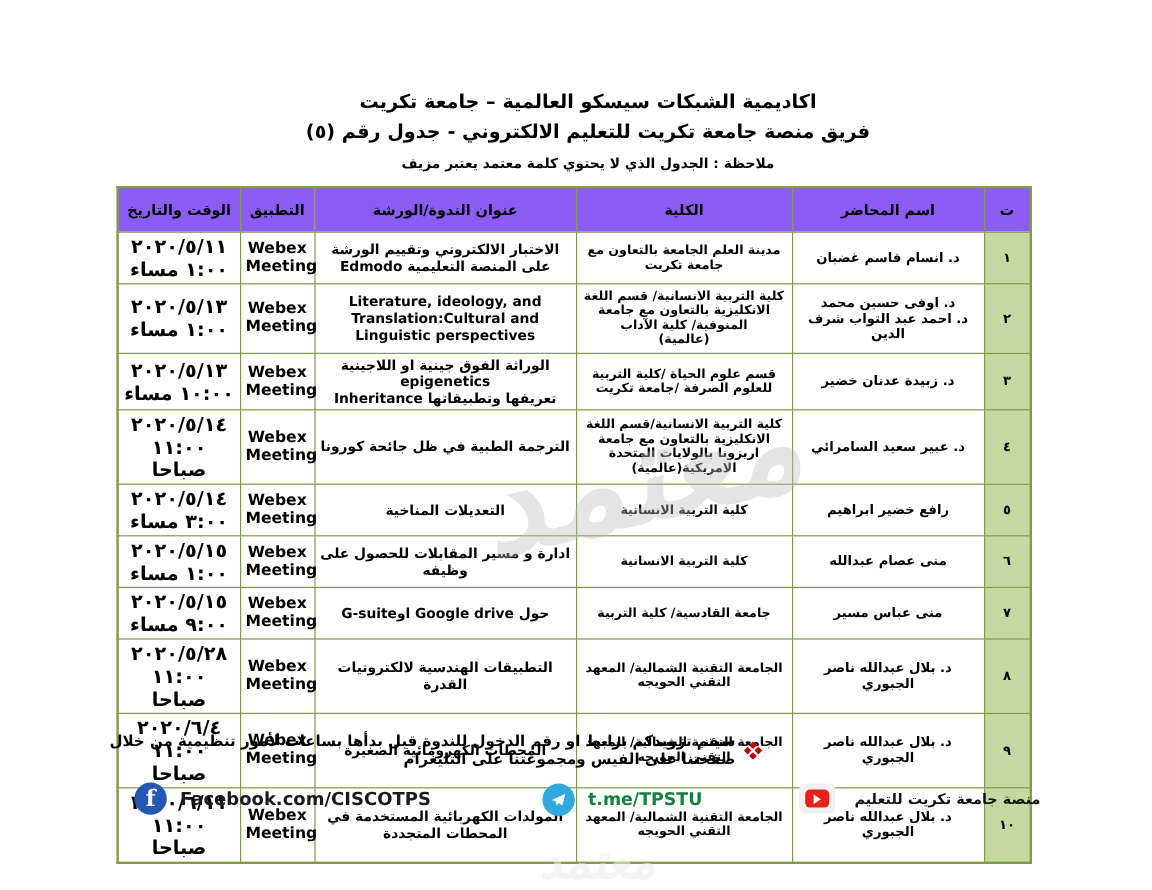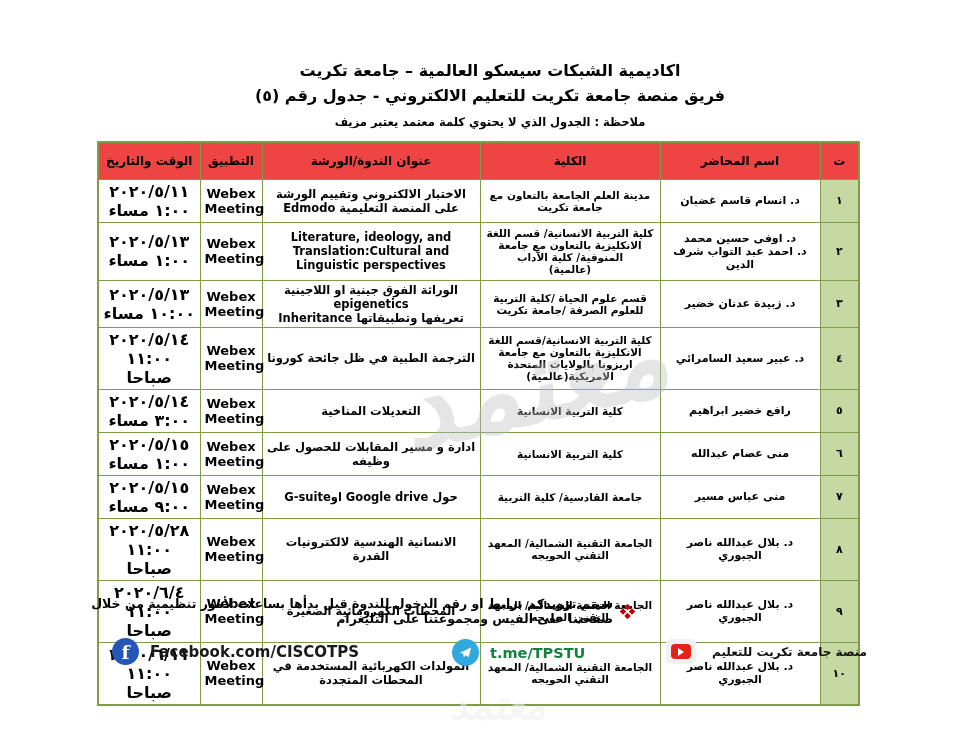--- a/index.html
+++ b/index.html
@@ -4,21 +4,21 @@
 <style>
   * { margin:0; padding:0; box-sizing:border-box; }
   html,body { width:960px; height:742px; }
   body {
     font-family:"DejaVu Sans", sans-serif;
     background:#ffffff;
     position:relative;
     overflow:hidden;
     color:#000;
   }
-  .page { position:absolute; inset:0; background:#fff; }
+  .page { position:absolute; inset:0; background:#fff;margin-top:14px; }
 
   
   .titles {
     position:absolute; top:58px; left:140px; width:700px;
     text-align:center; direction:rtl;
   }
   .title-main  { font-size:16px; font-weight:bold; line-height:25px; }
   .title-sub   { font-size:16px; font-weight:bold; line-height:25px; }
   .title-note  { font-size:11.5px; font-weight:bold; line-height:22px; margin-top:3px; }
 
@@ -32,21 +32,21 @@
   }
   table.schedule th, table.schedule td {
     border:1.5px solid #7f9c49;
     text-align:center; vertical-align:middle;
     padding:2px 4px;
     font-weight:bold;
     white-space:pre-line;
   }
   table.schedule { border:2px solid #7f9c49; }
   table.schedule thead th {
-    background:#ef4444; font-size:12px; height:37px;
+    background:#8b5cf6; font-size:12px; height:37px;
   }
   td.c-num { background:#c6d9a2; font-size:11px; }
   td.c-lecturer { font-size:11px; }
   td.c-college  { font-size:10.5px; }
   td.c-title    { font-size:11.5px; }
   td.c-app      { font-size:13px; direction:ltr; }
   td.c-date     { font-size:16px; }
   tbody tr { height:37px; }
   tbody tr:nth-child(1){ height:38px; }
   tbody tr:nth-child(2){ height:58px; }
@@ -221,21 +221,21 @@
           <td class="c-app">Webex
 Meeting</td>
           <td class="c-date">٢٠٢٠/٥/١٥
 ٩:٠٠ مساء</td>
         </tr>
 
         <tr>
           <td class="c-num">٨</td>
           <td class="c-lecturer">د. بلال عبدالله ناصر الجبوري</td>
           <td class="c-college">الجامعة التقنية الشمالية/ المعهد التقني الحويجه</td>
-          <td class="c-title">الانسانية الهندسية لالكترونيات القدرة</td>
+          <td class="c-title">التطبيقات الهندسية لالكترونيات القدرة</td>
           <td class="c-app">Webex
 Meeting</td>
           <td class="c-date">٢٠٢٠/٥/٢٨
 ١١:٠٠ صباحا</td>
         </tr>
 
         <tr>
           <td class="c-num">٩</td>
           <td class="c-lecturer">د. بلال عبدالله ناصر الجبوري</td>
           <td class="c-college">الجامعة التقنية الشمالية/ المعهد التقني الحويجه</td>

